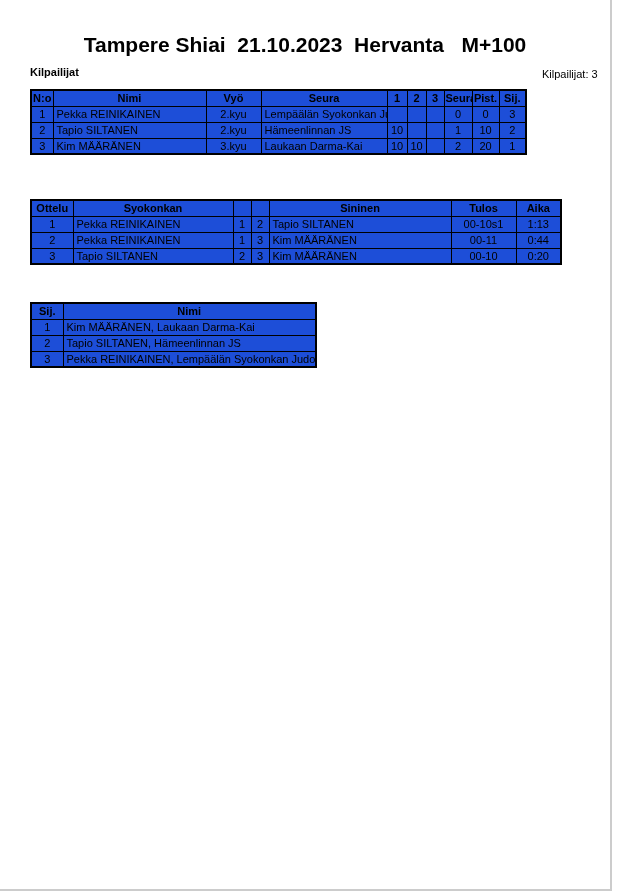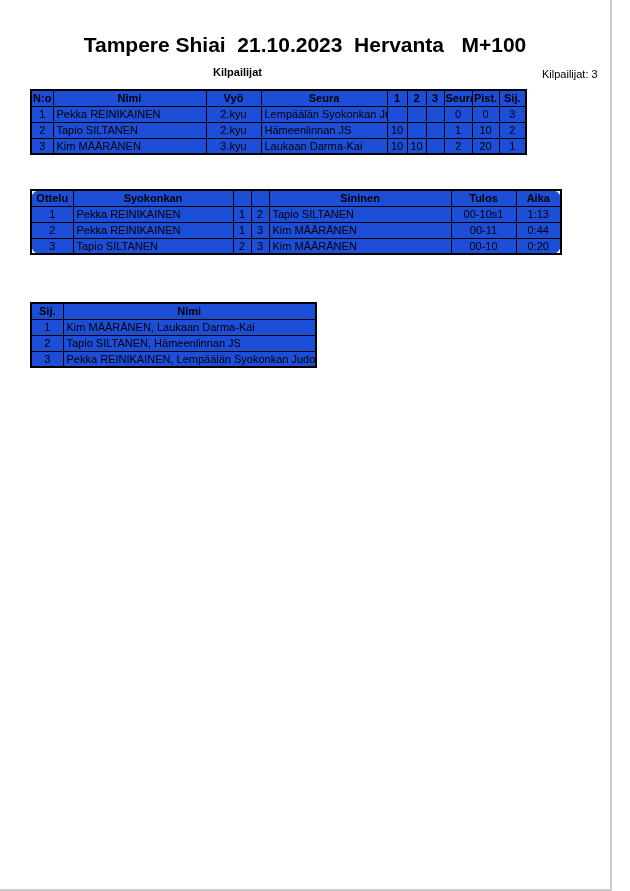--- a/index.html
+++ b/index.html
@@ -20,21 +20,21 @@
   }
   .title {
     position: absolute; top: 33px; left: 0; width: 100%;
     text-align: center;
     font-size: 21px; font-weight: 700;
     white-space: pre;
   }
   .section-label {
     position: absolute;
     font-size: 11px; font-weight: 700;
-    text-align: center;
+    text-align: left;
   }
   #label-kilpailijat { top: 66px; left: 30px; width: 415px; }
   #label-ottelut     { top: 178px; left: 30px; width: 530px; }
   #label-tulokset    { top: 284px; left: 30px; width: 285px; }
   #count-label {
     position: absolute; top: 68px; left: 542px;
     font-size: 11px; font-weight: 400;
   }
   table {
     position: absolute;
@@ -48,21 +48,21 @@
     border: 1px solid #000000;
     height: 16px;
     padding: 0 3px;
     overflow: hidden;
     white-space: nowrap;
   }
   th { font-weight: 700; text-align: center; padding: 0 1px; }
   td.c { text-align: center; padding: 0 1px; }
   td.l { text-align: left; margin-left: 8px; }
   #t-competitors { top: 89px;  left: 30px; width: 495px; }
-  #t-matches     { top: 189px; left: 30px; width: 530px; border-radius: 13px; }
+  #t-matches     { top: 199px; left: 30px; width: 530px; }
   #t-results     { top: 302px; left: 30px; width: 285px; }
 </style>
 </head>
 <body>
 
 <div class="page">
 
   <div class="title">Tampere Shiai  21.10.2023  Hervanta   M+100</div>
 
   <div class="section-label" id="label-kilpailijat">Kilpailijat</div>

